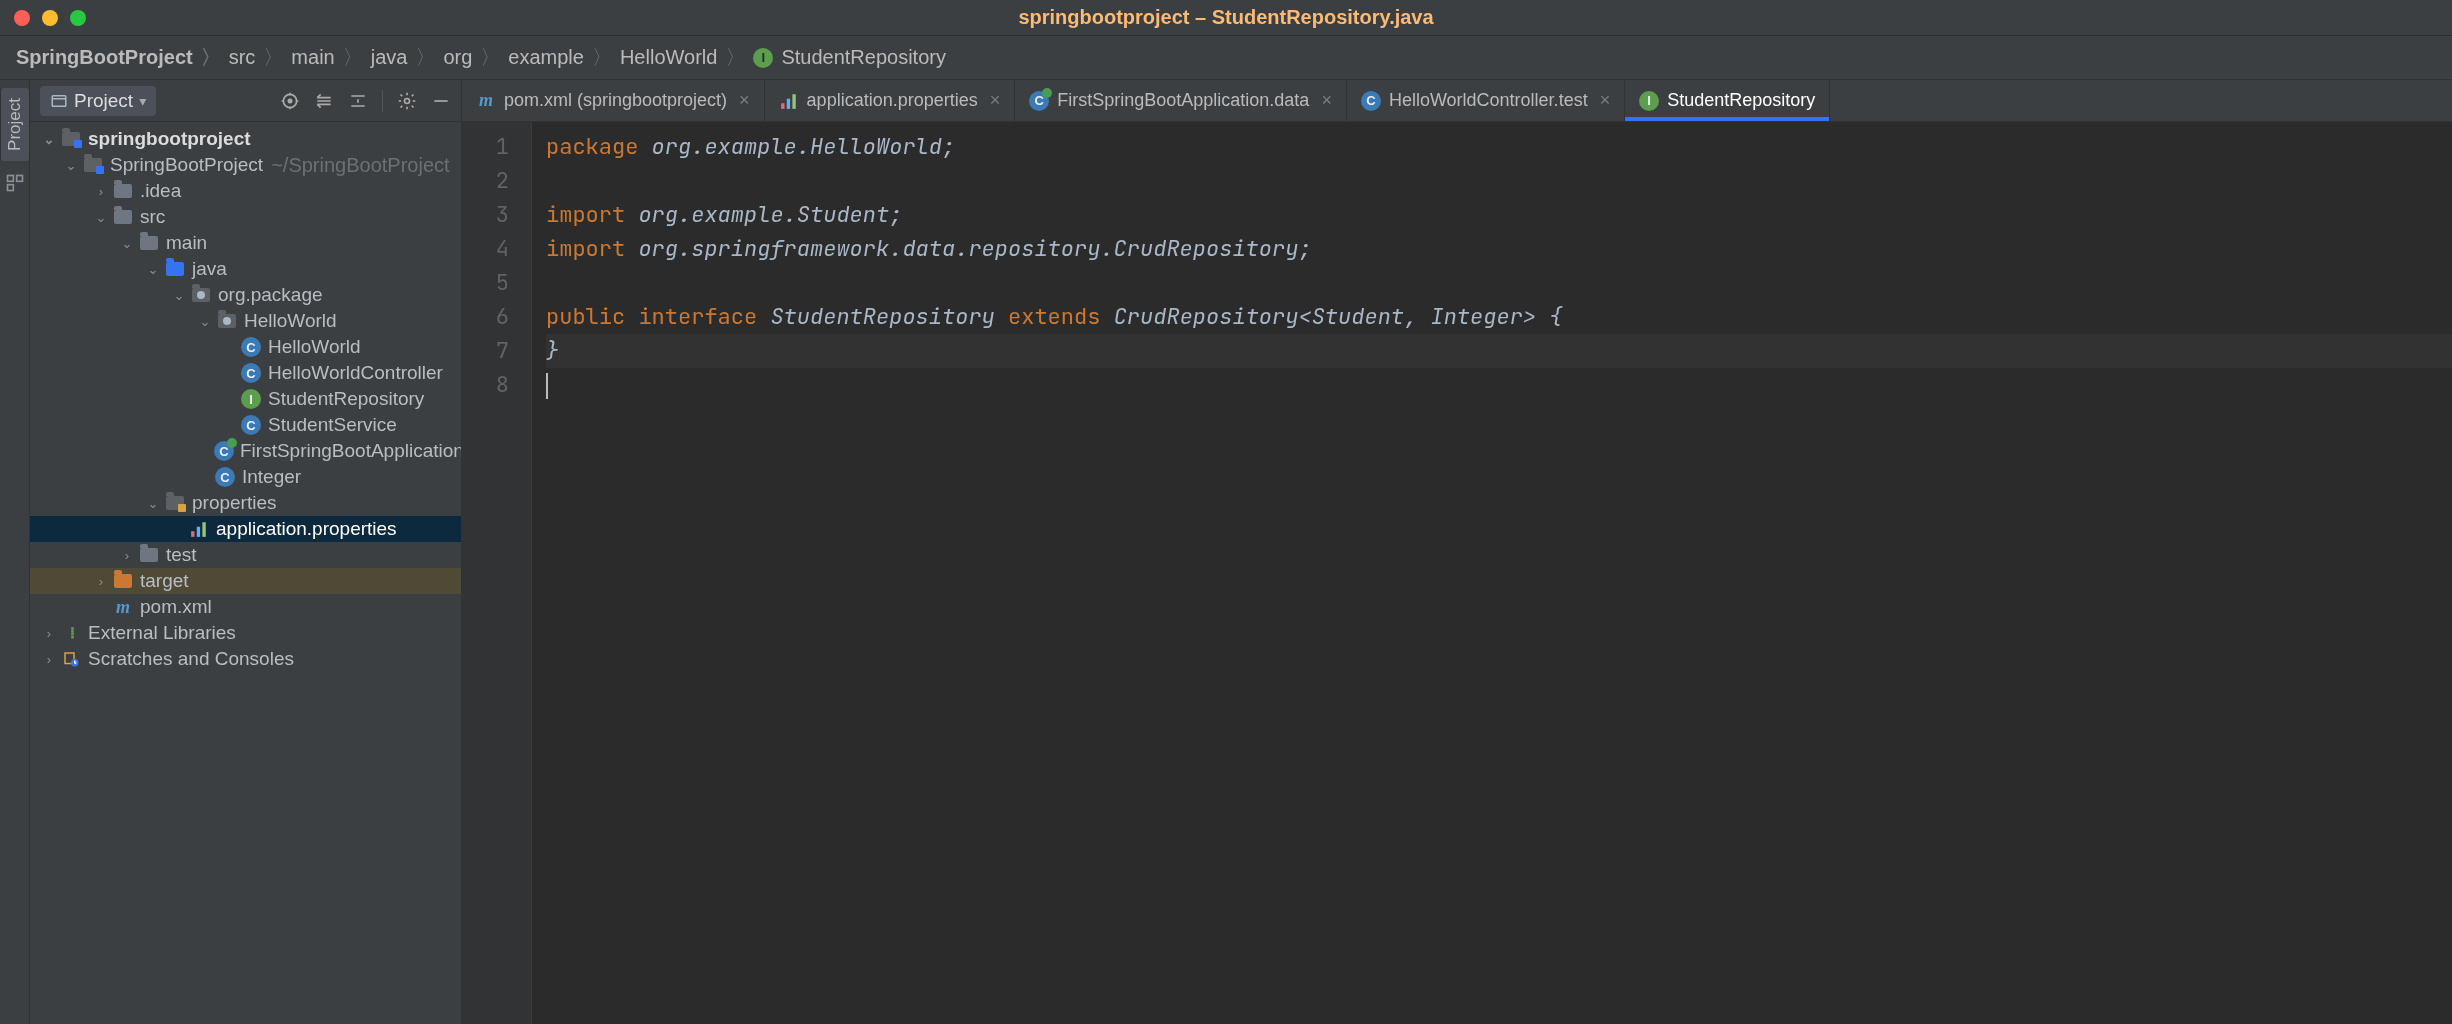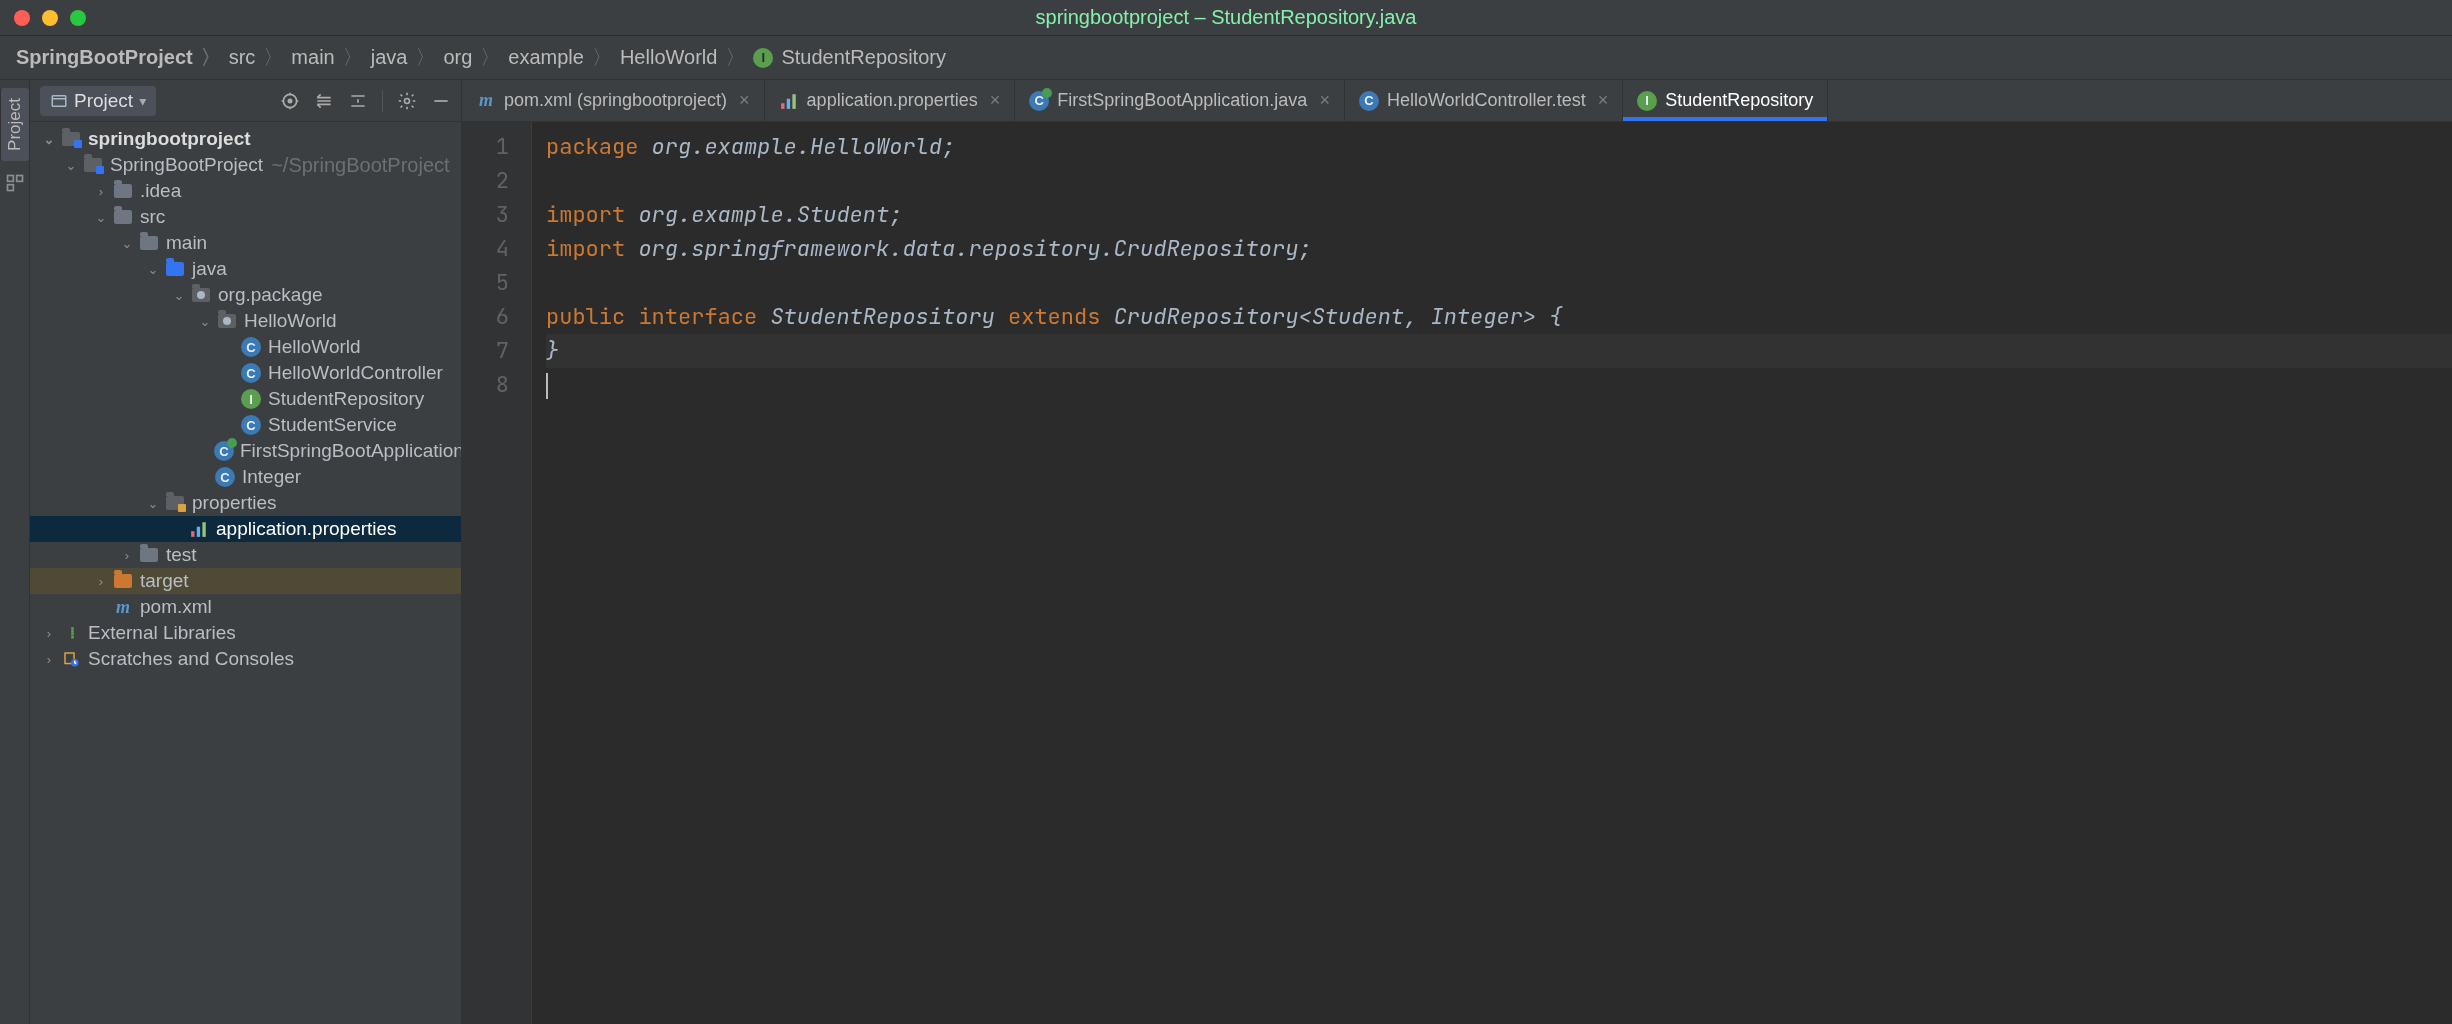--- a/index.html
+++ b/index.html
@@ -6,21 +6,21 @@
 html,body { width:2452px; height:1024px; font-family:-apple-system,BlinkMacSystemFont,"Segoe UI",sans-serif; background:#3c3f41; color:#bbb; overflow:hidden; font-size:20px; }
 .window { width:100%; height:100%; display:flex; flex-direction:column; }
 
 
 .titlebar { height:36px; background:#3c3f41; display:flex; align-items:center; padding:0 14px; border-bottom:1px solid #2b2b2b; position:relative; }
 .traffic { display:flex; gap:12px; }
 .traffic span { width:16px; height:16px; border-radius:50%; display:inline-block; }
 .tl-close { background:#ff5f57; }
 .tl-min   { background:#febc2e; }
 .tl-max   { background:#28c840; }
-.titletext { position:absolute; left:50%; transform:translateX(-50%); font-size:20px; font-weight:400; color:#86efac; }
+.titletext { position:absolute; left:50%; transform:translateX(-50%); font-size:20px; font-weight:700; color:#fdba74; }
 
 
 .breadcrumbs { height:44px; background:#3c3f41; display:flex; align-items:center; padding:0 16px; gap:8px; border-bottom:1px solid #323232; }
 .crumb { color:#bbb; font-size:20px; display:flex; align-items:center; gap:8px; }
 .crumb .sep { color:#6e6e6e; }
 .crumb.first { font-weight:600; }
 .crumb-icon { width:20px; height:20px; border-radius:50%; display:inline-flex; align-items:center; justify-content:center; font-size:13px; font-weight:700; color:#2b2b2b; }
 
 
 .body { flex:1; display:flex; min-height:0; }
@@ -348,21 +348,21 @@
                 <rect x="11" y="2" width="3" height="13" fill="#98c379"></rect>
               </svg>
             </span>
             <span>application.properties</span>
             <span class="close">×</span>
           </div>
         <div class="tab">
             <span class="ticon">
               <span class="cls run">C</span>
             </span>
-            <span>FirstSpringBootApplication.java</span>
+            <span>FirstSpringBootApplication.data</span>
             <span class="close">×</span>
           </div>
         <div class="tab">
             <span class="ticon">
               <span class="cls">C</span>
             </span>
             <span>HelloWorldController.test</span>
             <span class="close">×</span>
           </div>
         <div class="tab active">

